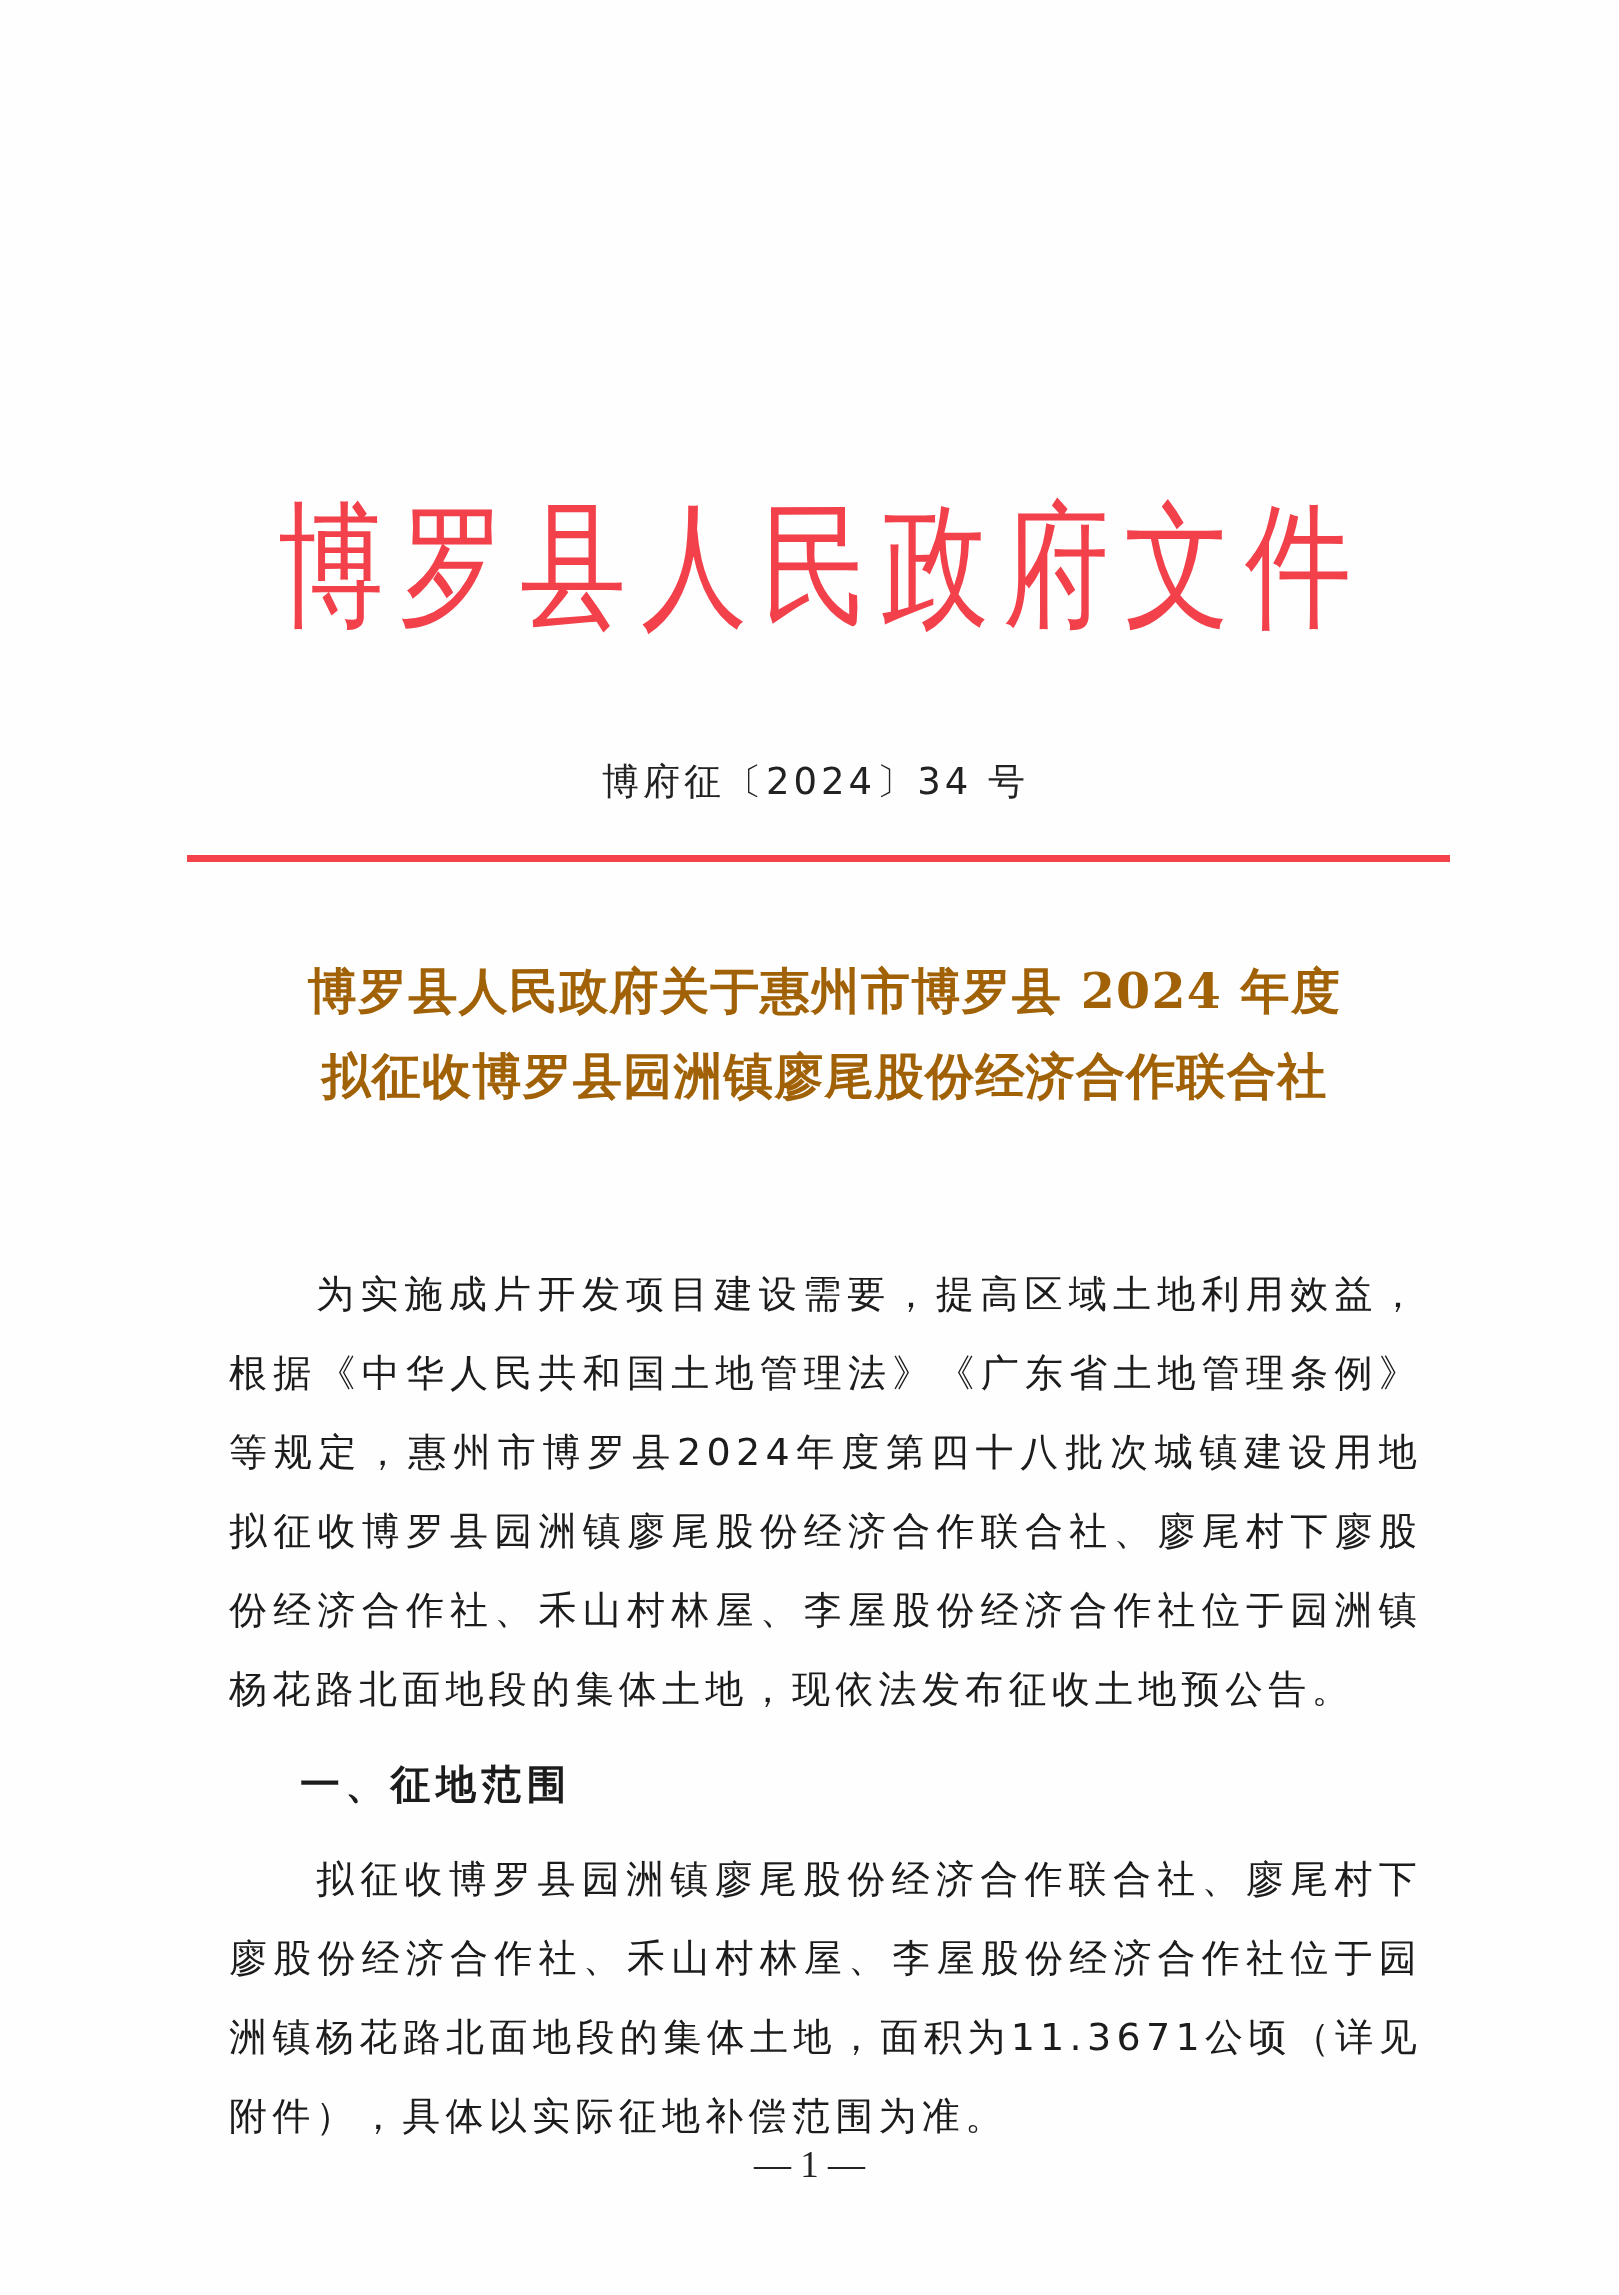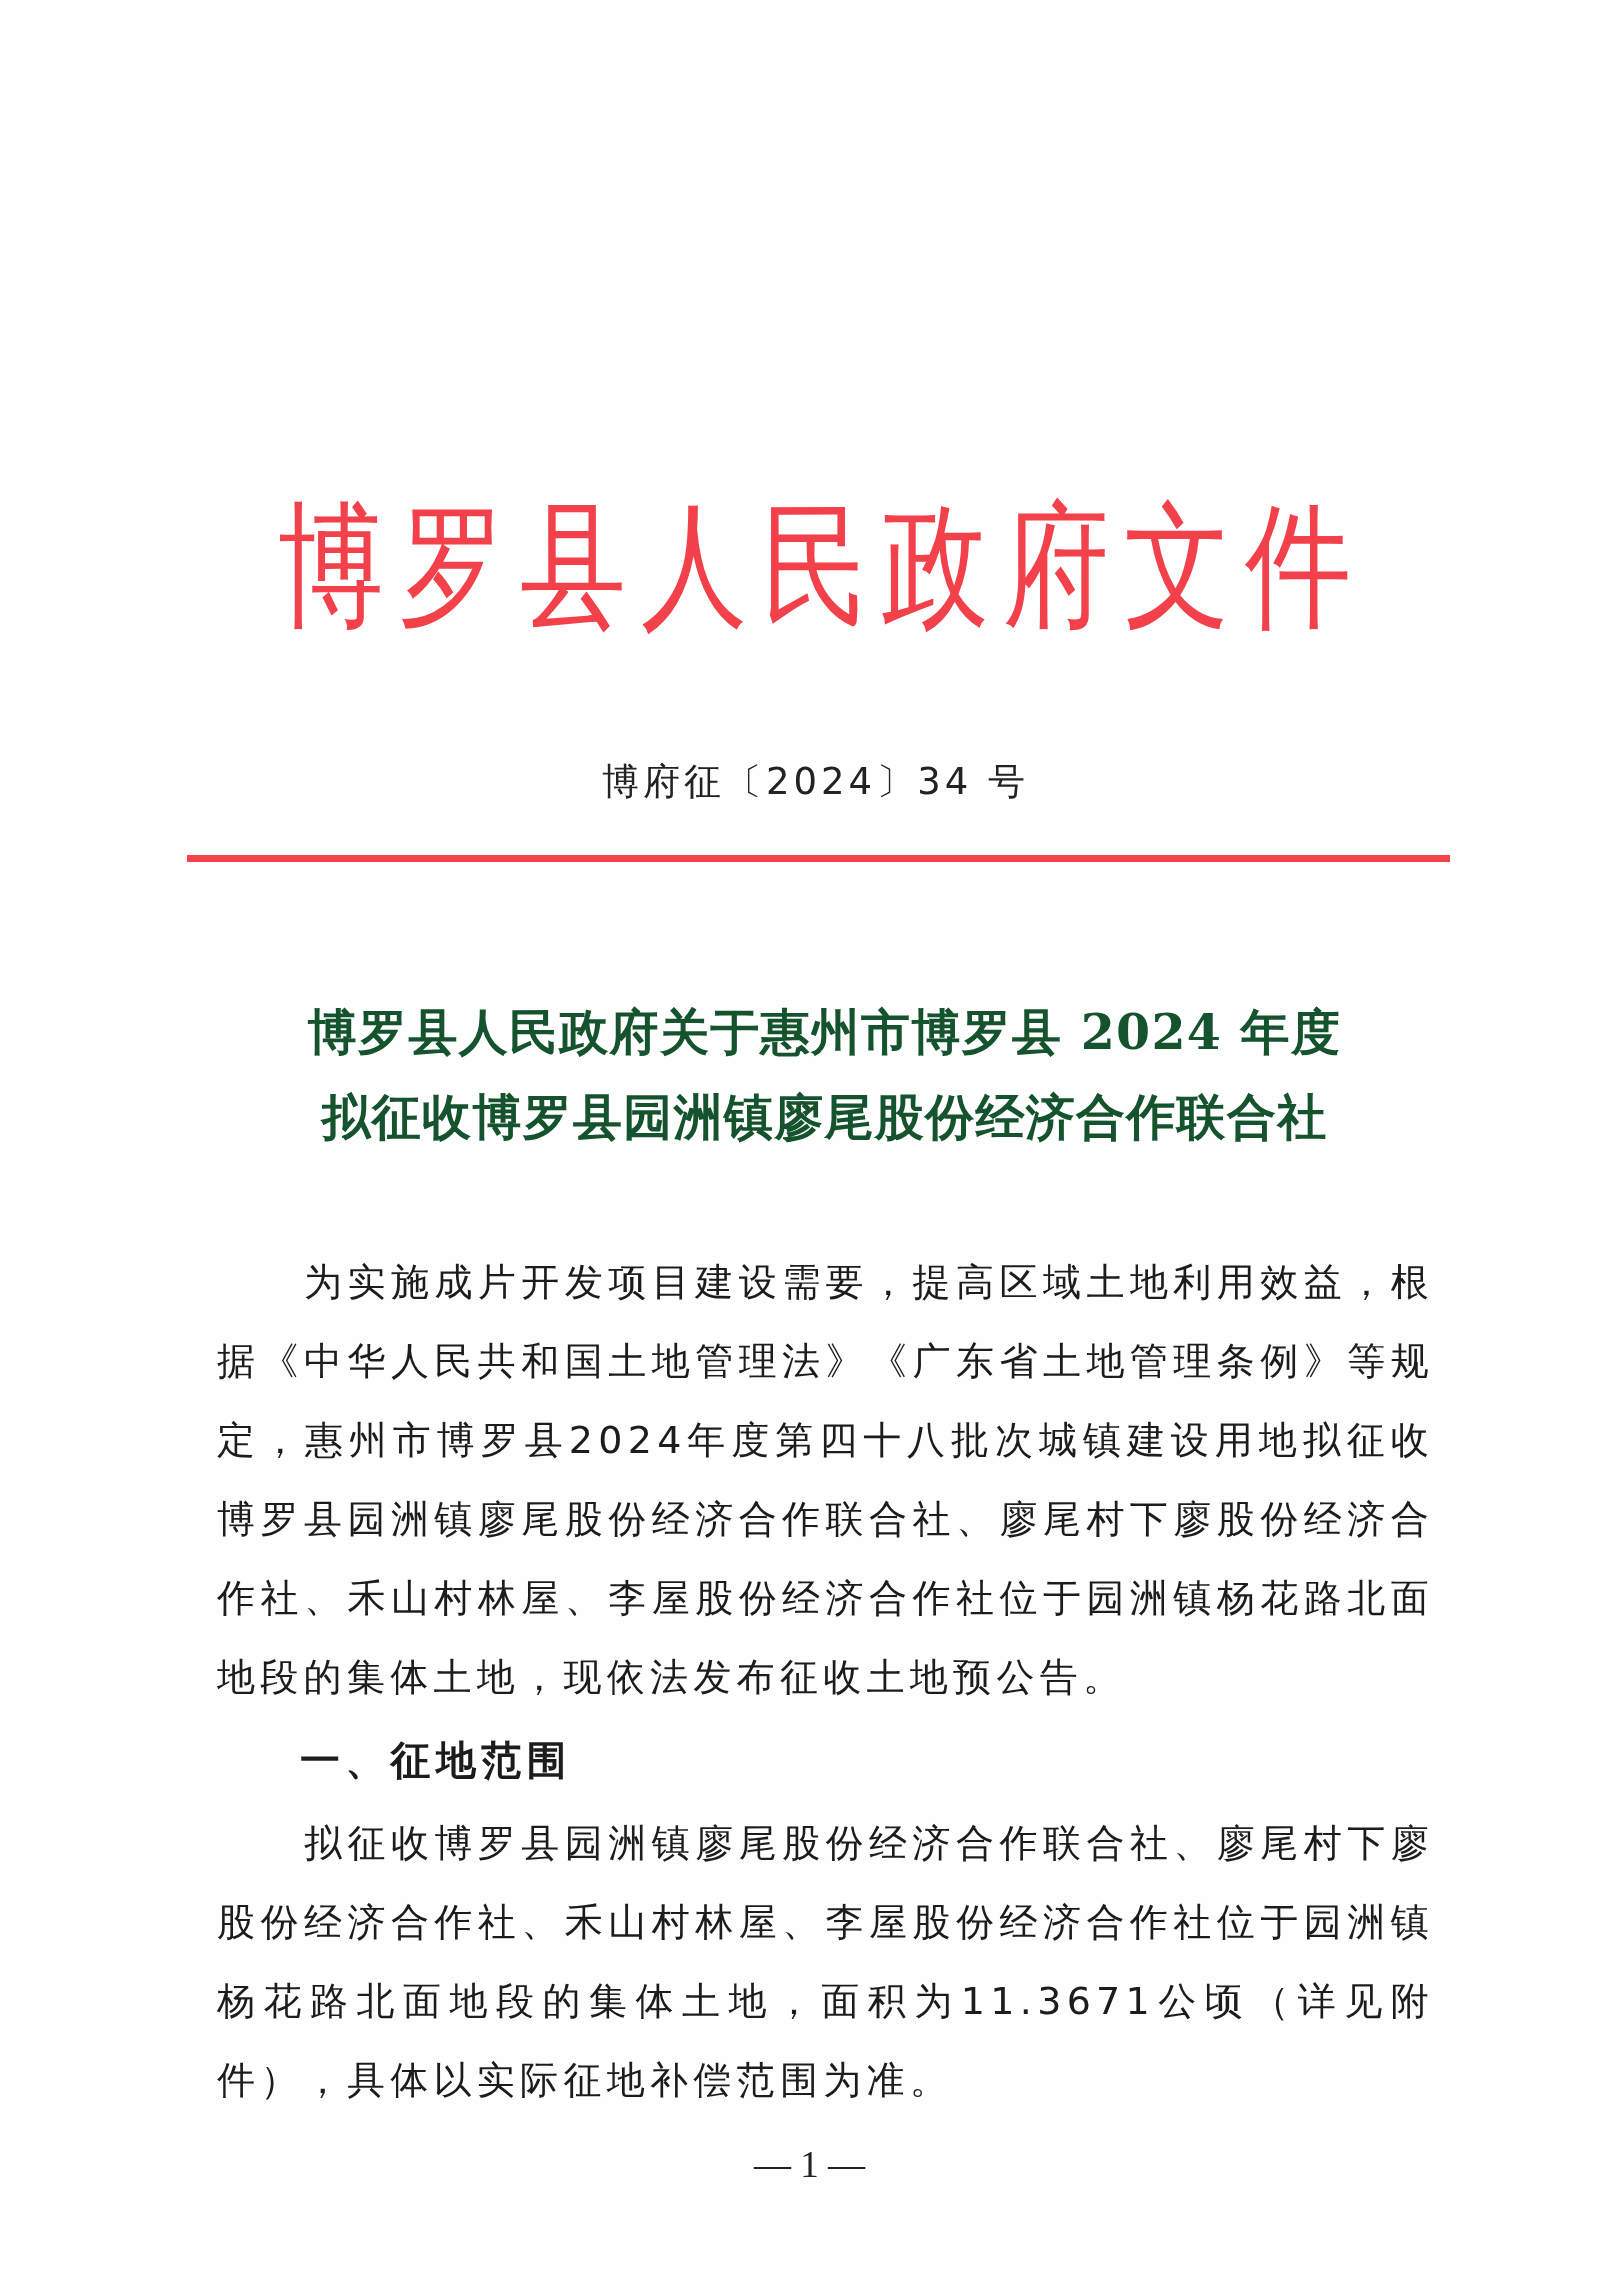--- a/index.html
+++ b/index.html
@@ -31,37 +31,37 @@
       text-align: center;
       font-family: "DejaVu Sans", sans-serif;
       font-size: 37px; line-height: 53px; letter-spacing: 4px;
       color: #222;
     }
     .red-rule {
       position: absolute; left: 187px; top: 855px; width: 1263px; height: 6.6px;
       background: #f4424a;
     }
     .heading {
-      position: absolute; left: 212px; width: 1225px; top: 990px;
+      position: absolute; left: 212px; width: 1225px; top: 949px;
       text-align: center;
       font-family: "DejaVu Serif", "Liberation Serif", serif;
       font-weight: bold;
       font-size: 49px; line-height: 85px;
       letter-spacing: 1.3px;
-      color: #14532d;
+      color: #a16207;
     }
     .body-text {
       position: absolute; left: 213px; width: 1225px; top: 1239px;
       font-family: "DejaVu Sans", sans-serif;
       font-size: 38px; line-height: 79px;
       letter-spacing: 5.3px;
       text-align: justify;
       color: #1c1c1c;
     }
-    .body-text p { margin: 4px; text-indent: 87px; }
+    .body-text p { margin: 16px; text-indent: 87px; }
     .body-text h2 {
       margin: 0; text-indent: 87px;
       font-size: 40px; line-height: 79px; font-weight: bold;
       font-family: "DejaVu Sans", sans-serif;
     }
     .footer {
       position: absolute; left: 0; right: 0; top: 2142px;
       text-align: center;
       font-family: "Liberation Serif", serif;
       font-size: 37px; line-height: 46px; color: #222;

